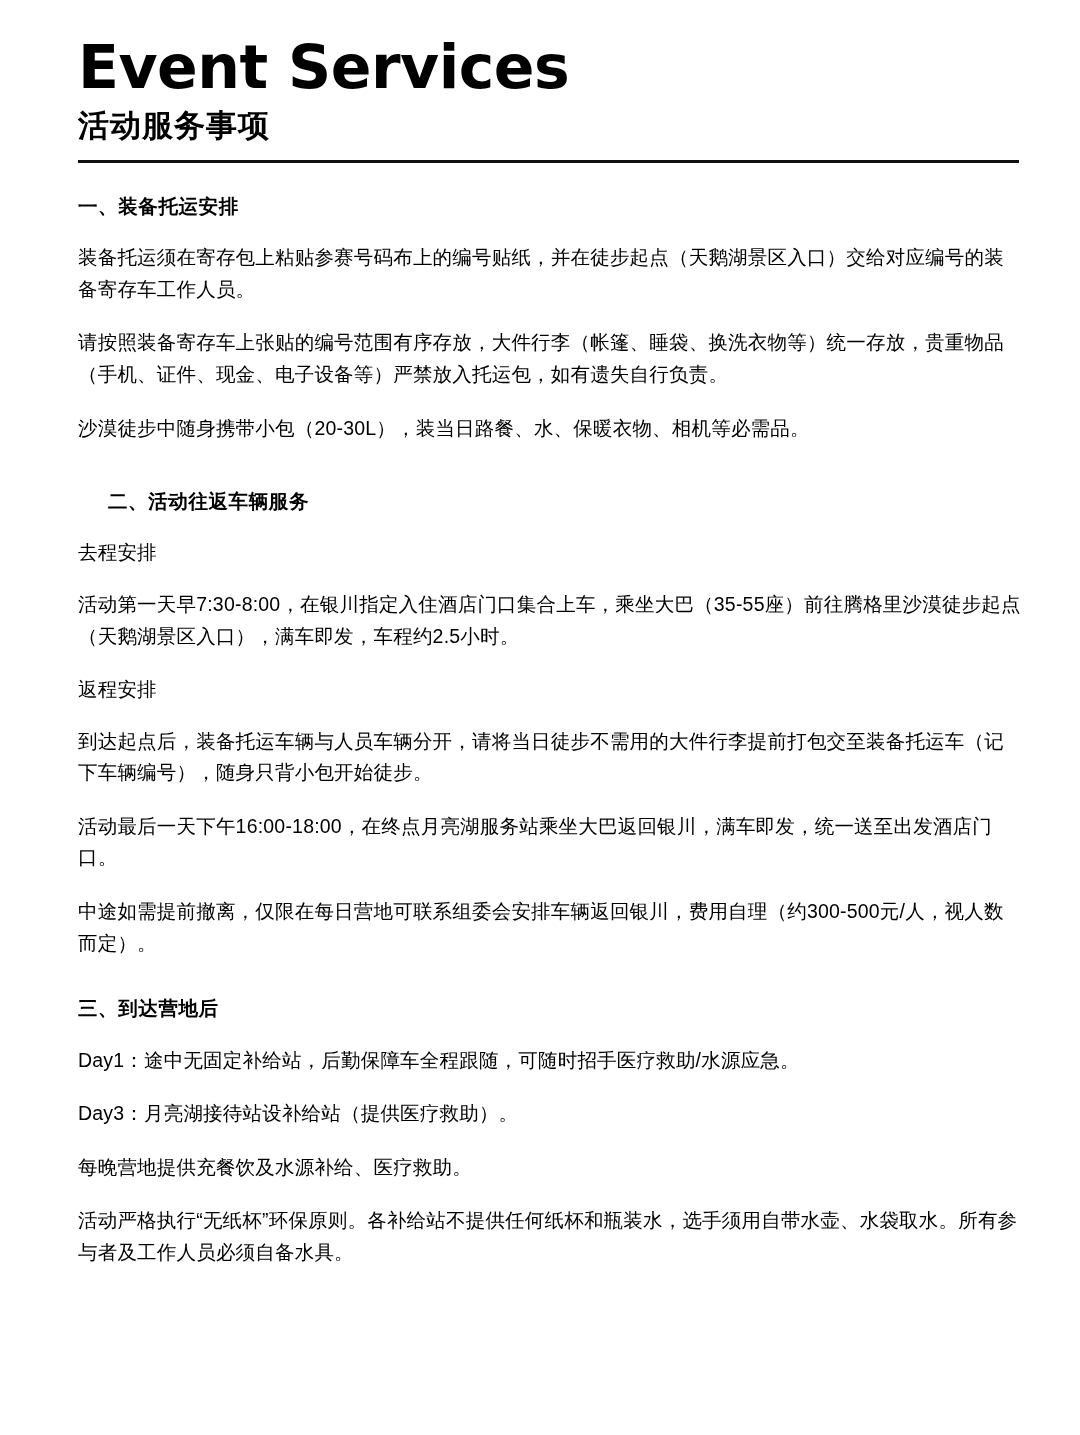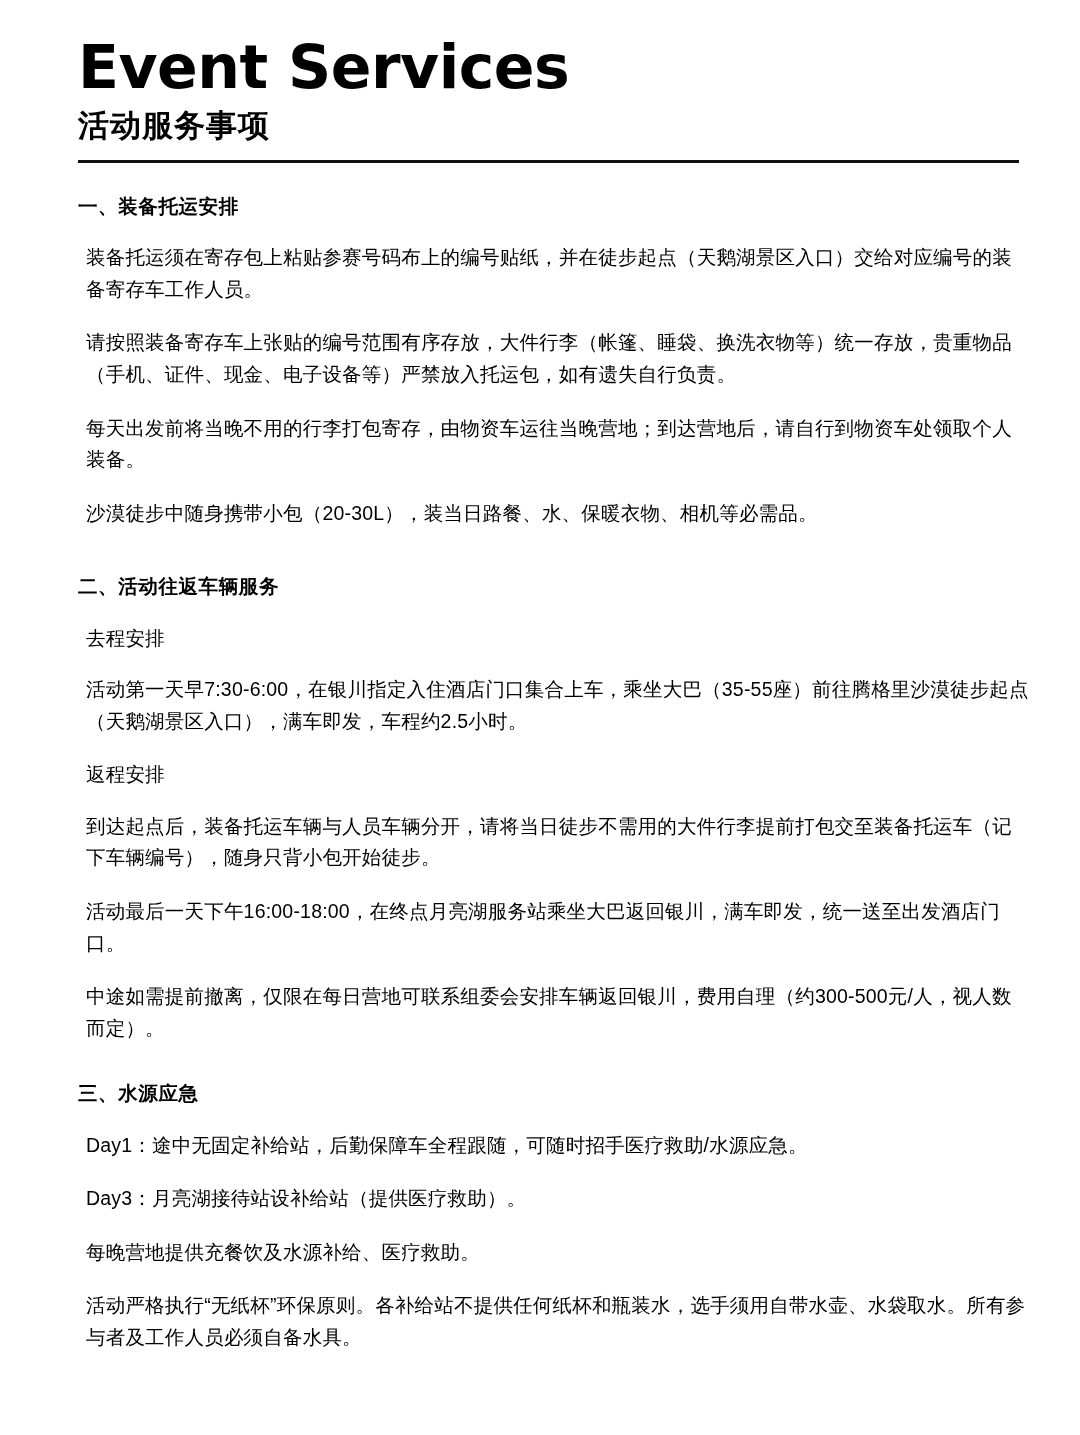--- a/index.html
+++ b/index.html
@@ -45,28 +45,29 @@
   }
   .section-heading {
     font-size: 19.5px;
     font-weight: bold;
     line-height: 1.4;
     margin: 0 0 22px 0;
     letter-spacing: 0.6px;
   }
   .section-heading.spaced-top {
     margin-top: 44px;
+    margin-left: 30px;
   }
   .section-heading.tight-top {
     margin-top: 36px;
   }
   p.para {
     font-size: 19.5px;
     line-height: 1.62;
-    margin: 0 0 22px 8px;
+    margin: 0 0 22px 0;
     letter-spacing: 0.2px;
     text-align: left;
     width: 945px;
   }
   p.para.sub {
     margin-bottom: 20px;
   }
   .block {
     margin: 0;
     padding: 0;
@@ -78,36 +79,35 @@
 <div class="page">
 
   <h1 class="title-en">Event Services</h1>
   <h2 class="title-cn">活动服务事项</h2>
   <hr class="rule">
 
   <div class="block">
     <h3 class="section-heading">一、装备托运安排</h3>
     <p class="para">装备托运须在寄存包上粘贴参赛号码布上的编号贴纸，并在徒步起点（天鹅湖景区入口）交给对应编号的装备寄存车工作人员。</p>
     <p class="para">请按照装备寄存车上张贴的编号范围有序存放，大件行李（帐篷、睡袋、换洗衣物等）统一存放，贵重物品（手机、证件、现金、电子设备等）严禁放入托运包，如有遗失自行负责。</p>
-    <p class="para">每天出发前将当晚不用的行李打包寄存，由物资车运往当晚营地；到达营地后，请自行到物资车处领取个人装备。</p>
     <p class="para">沙漠徒步中随身携带小包（20-30L），装当日路餐、水、保暖衣物、相机等必需品。</p>
   </div>
 
   <div class="block">
     <h3 class="section-heading spaced-top">二、活动往返车辆服务</h3>
     <p class="para sub">去程安排</p>
-    <p class="para">活动第一天早7:30-6:00，在银川指定入住酒店门口集合上车，乘坐大巴（35-55座）前往腾格里沙漠徒步起点（天鹅湖景区入口），满车即发，车程约2.5小时。</p>
+    <p class="para">活动第一天早7:30-8:00，在银川指定入住酒店门口集合上车，乘坐大巴（35-55座）前往腾格里沙漠徒步起点（天鹅湖景区入口），满车即发，车程约2.5小时。</p>
     <p class="para sub">返程安排</p>
     <p class="para">到达起点后，装备托运车辆与人员车辆分开，请将当日徒步不需用的大件行李提前打包交至装备托运车（记下车辆编号），随身只背小包开始徒步。</p>
     <p class="para">活动最后一天下午16:00-18:00，在终点月亮湖服务站乘坐大巴返回银川，满车即发，统一送至出发酒店门口。</p>
     <p class="para">中途如需提前撤离，仅限在每日营地可联系组委会安排车辆返回银川，费用自理（约300-500元/人，视人数而定）。</p>
   </div>
 
   <div class="block">
-    <h3 class="section-heading tight-top">三、水源应急</h3>
+    <h3 class="section-heading tight-top">三、到达营地后</h3>
     <p class="para">Day1：途中无固定补给站，后勤保障车全程跟随，可随时招手医疗救助/水源应急。</p>
     <p class="para">Day3：月亮湖接待站设补给站（提供医疗救助）。</p>
     <p class="para">每晚营地提供充餐饮及水源补给、医疗救助。</p>
     <p class="para">活动严格执行“无纸杯”环保原则。各补给站不提供任何纸杯和瓶装水，选手须用自带水壶、水袋取水。所有参与者及工作人员必须自备水具。</p>
 
   </div>
 
 </div>
 
 </body></html>

